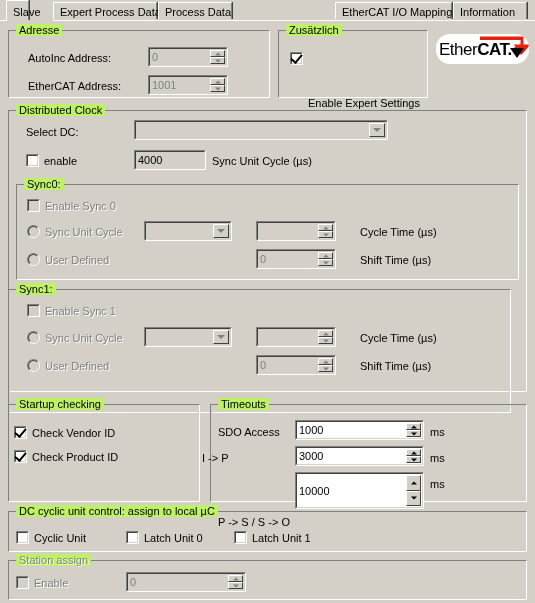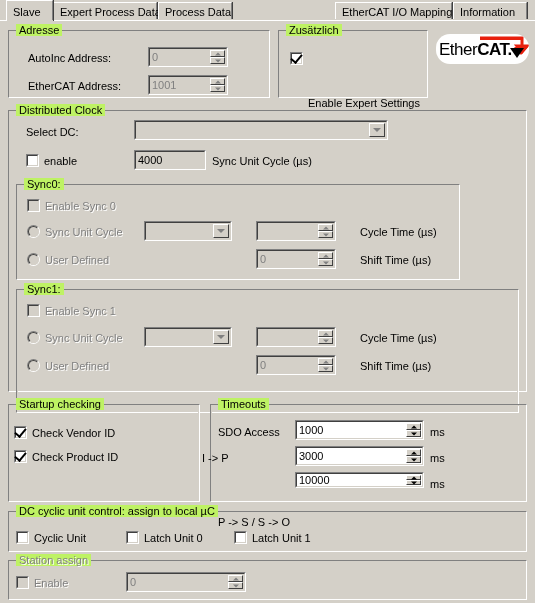--- a/index.html
+++ b/index.html
@@ -232,21 +232,21 @@
     line-height: 17px;
     letter-spacing: -0.5px;
     white-space: nowrap;
   }
   .logo .txt b { font-weight: bold; }
 </style>
 </head>
 <body>
 
 <div class="tabstrip">
-  <div class="tab selected" style="left:6px; width:47px;"><span>Slave</span></div>
+  <div class="tab selected" style="left:6px; width:23px;"><span>Slave</span></div>
   <div class="tab" style="left:53px; width:104px;"><span>Expert Process Data</span></div>
   <div class="tab" style="left:158px; width:74px;"><span>Process Data</span></div>
   <div class="tab" style="left:335px; width:117px;"><span>EtherCAT I/O Mapping</span></div>
   <div class="tab" style="left:453px; width:74px;"><span>Information</span></div>
   <div class="tabline"></div>
   <div class="tabline-sel" style="left:7px; width:46px;"></div>
 </div>
 
 <div class="group" style="left:8px; top:30px; width:262px; height:68px;">
   <div class="inner"></div>
@@ -314,21 +314,21 @@
 <div class="cb" style="left:26px; top:154px;">
     <span></span>
   </div>
 <div class="lbl" style="left:44px; top:155px;">enable</div>
 <div class="field grey" style="left:134px; top:150px; width:72px; height:20px;">
   <div class="fin"></div>
   <div class="val">4000</div>
 </div>
 <div class="lbl" style="left:212px; top:155px;">Sync Unit Cycle (µs)</div>
 
-<div class="group" style="left:16px; top:184px; width:444px; height:96px;padding-left:48px;">
+<div class="group" style="left:16px; top:184px; width:503px; height:96px;padding-left:48px;">
   <div class="inner"></div>
   <div class="group-title">Sync0:</div>
 </div>
 <div class="cb dis" style="left:27px; top:199px;">
     <span></span>
   </div>
 <div class="lbl disabled" style="left:45px; top:200px;">Enable Sync 0</div>
 <div class="rb" style="left:27px; top:225px;">
     <span></span>
   </div>
@@ -364,21 +364,21 @@
     <div class="sb up">
         <i></i>
       </div>
     <div class="sb dn">
         <i></i>
       </div>
   </div>
 </div>
 <div class="lbl" style="left:360px; top:254px;">Shift Time (µs)</div>
 
-<div class="group" style="left:16px; top:289px; width:503px; height:124px;">
+<div class="group" style="left:8px; top:289px; width:503px; height:124px;">
   <div class="inner"></div>
   <div class="group-title">Sync1:</div>
 </div>
 <div class="cb dis" style="left:27px; top:304px;">
     <span></span>
   </div>
 <div class="lbl disabled" style="left:45px; top:305px;">Enable Sync 1</div>
 <div class="rb" style="left:27px; top:331px;">
     <span></span>
   </div>
@@ -464,21 +464,21 @@
         <i></i>
       </div>
     <div class="sb dn">
         <i></i>
       </div>
   </div>
 </div>
 <div class="lbl" style="left:430px; top:452px;">ms</div>
 
 <div class="lbl" style="left:218px; top:478px;margin-top:38px;">P -&gt; S / S -&gt; O</div>
-<div class="field" style="left:295px; top:472px; width:129px; height:16px;">
+<div class="field" style="left:295px; top:472px; width:129px; height:37px;">
   <div class="fin"></div>
   <div class="val">10000</div>
   <div class="spin">
     <div class="sb up">
         <i></i>
       </div>
     <div class="sb dn">
         <i></i>
       </div>
   </div>

